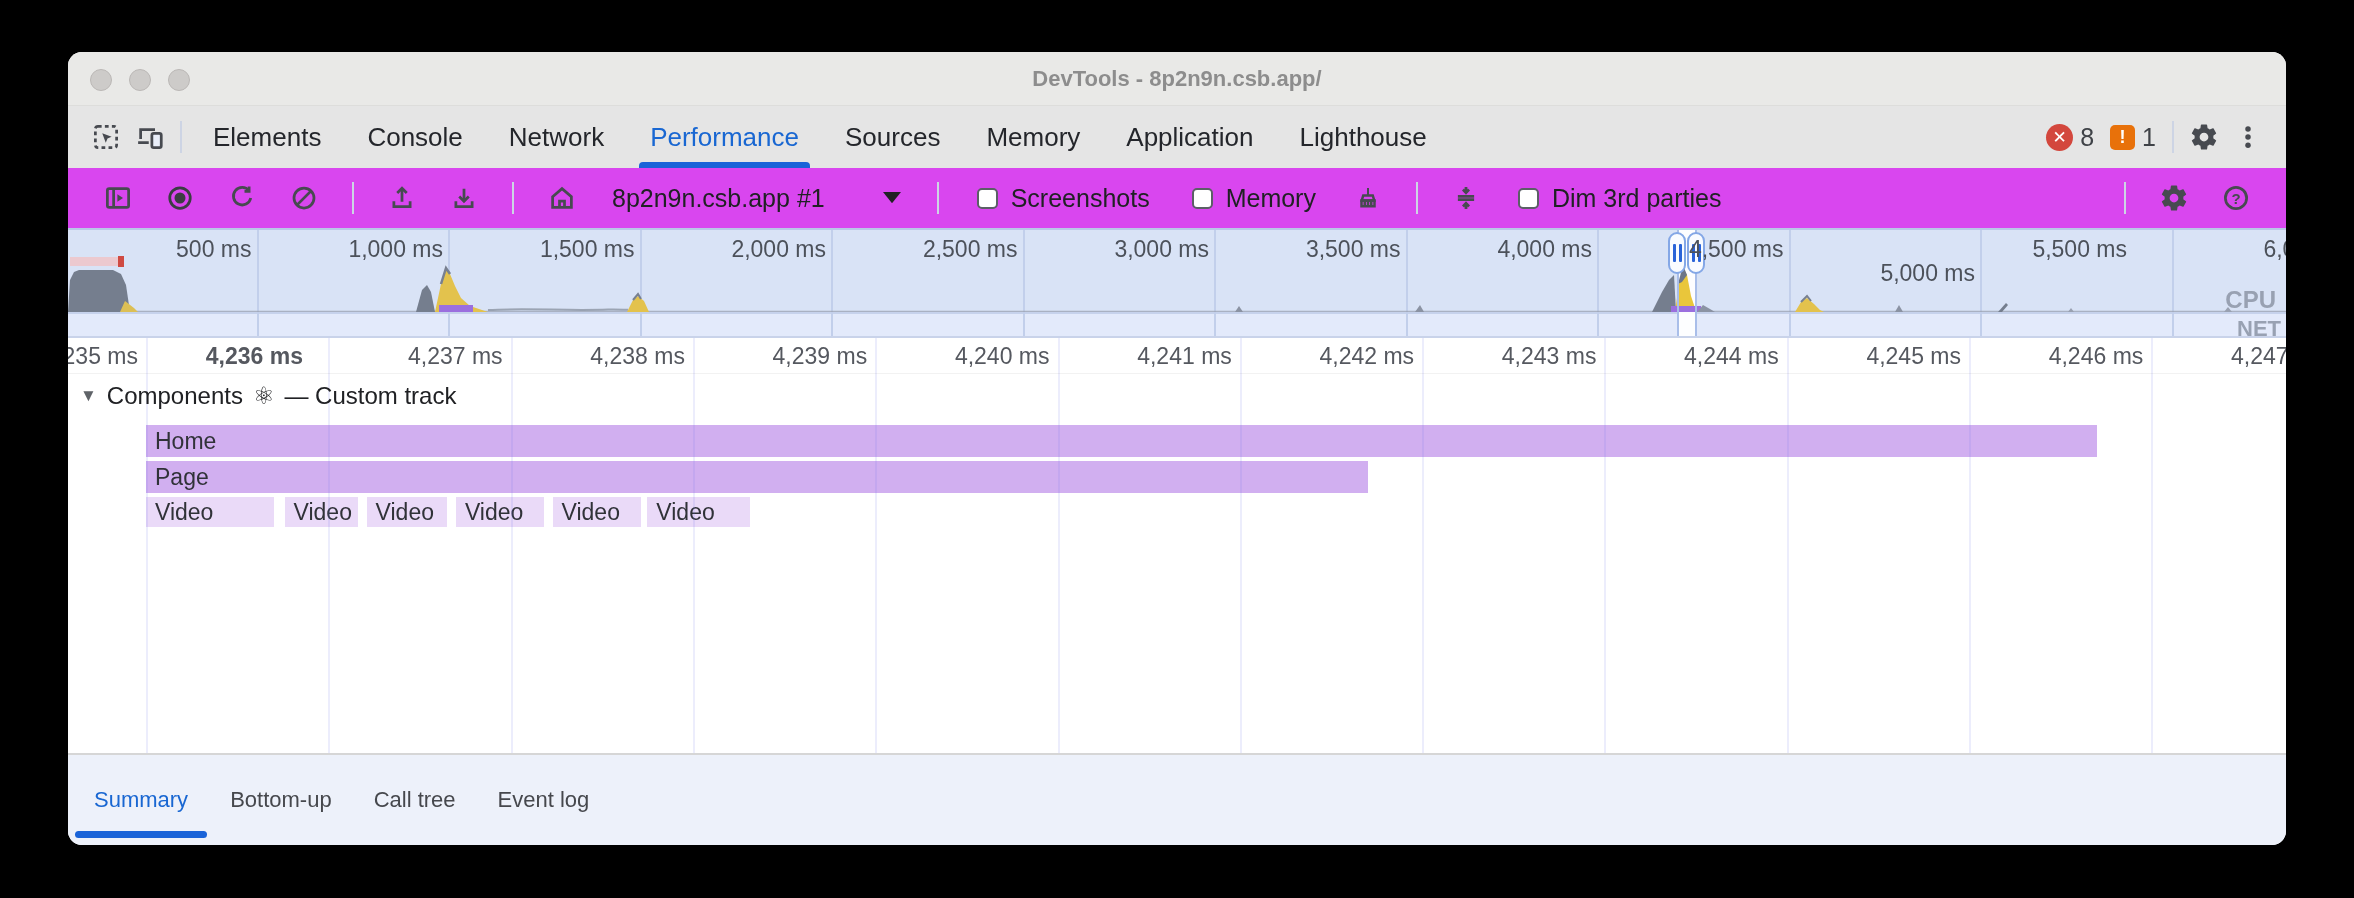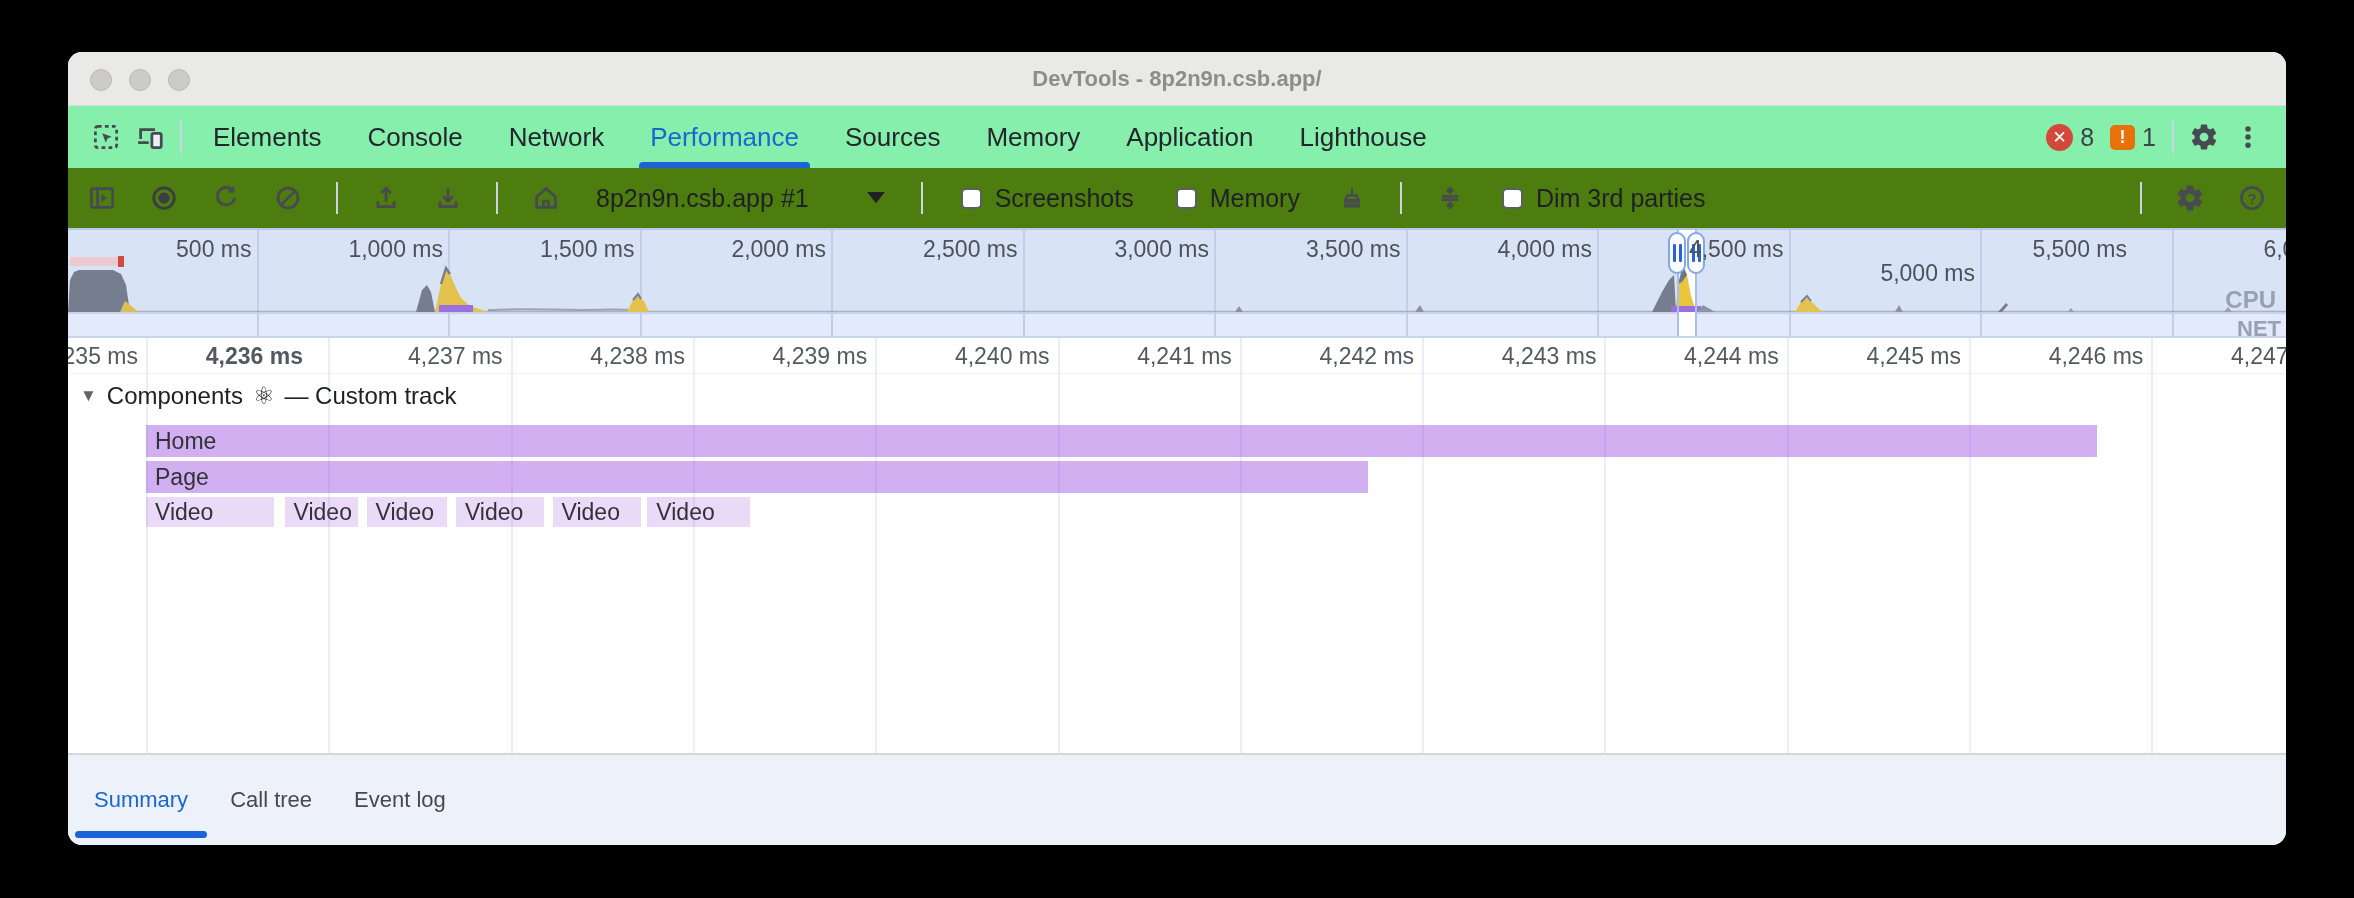--- a/index.html
+++ b/index.html
@@ -10,37 +10,37 @@
     background: #fff; border-radius: 14px; overflow: hidden;
     display: flex; flex-direction: column;
   }
   
   .titlebar { position: relative; height: 54px; background: #e9e9e7; flex: 0 0 auto; border-bottom: 1px solid #dddddb; }
   .lights { position: absolute; left: 22px; top: 17px; display: flex; gap: 17px; }
   .light { width: 22px; height: 22px; border-radius: 50%; background: #cdcbc9; border: 1px solid #bbb8b6; }
   .win-title { position: absolute; left: 0; right: 0; top: 0; height: 54px; line-height: 54px;
     text-align: center; font-size: 22px; font-weight: bold; color: #8d8d8d; }
   
-  .tabbar { height: 62px; background: #86efac; display: flex; align-items: center; padding: 0 16px; flex: 0 0 auto; }
+  .tabbar { height: 62px; background: #e5e5e5; display: flex; align-items: center; padding: 0 16px; flex: 0 0 auto; }
   .icon-btn { width: 44px; height: 44px; display: flex; align-items: center; justify-content: center; border-radius: 6px; flex: 0 0 auto; }
   .icon-btn svg { display: block; }
   .vdiv { width: 2px; height: 32px; background: #cdd4e4; margin: 0 8px; flex: 0 0 auto; }
   .tabs { display: flex; height: 62px; }
   .tab { position: relative; padding: 0 23px; line-height: 62px; font-size: 26px; color: #24262b; white-space: nowrap; }
   .tab.active { color: #1967d2; }
   .tab-underline { position: absolute; left: 12px; right: 12px; bottom: 0; height: 6px; background: #1a63d8; border-radius: 4px 4px 0 0; }
   .spacer { flex: 1; }
   .badge-group { display: flex; align-items: center; margin: 0 8px; flex: 0 0 auto; }
   .err-circle { width: 27px; height: 27px; border-radius: 50%; background: #d3473d; color: #fff;
     font-size: 17px; font-weight: bold; display: flex; align-items: center; justify-content: center; }
   .warn-square { width: 25px; height: 25px; border-radius: 5px; background: #e8710a; color: #fff;
     font-size: 18px; font-weight: bold; display: flex; align-items: center; justify-content: center; }
   .badge-count { font-size: 25px; color: #3f4247; margin-left: 7px; }
   
-  .toolbar { height: 60px; background: #4d7c0f; display: flex; align-items: center; padding: 0 12px; flex: 0 0 auto; gap: 18px; }
+  .toolbar { height: 60px; background: #d946ef; display: flex; align-items: center; padding: 0 28px; flex: 0 0 auto; gap: 18px; }
   .target-select { display: flex; align-items: center; margin: 0 10px; gap: 58px; }
   .target-select span { font-size: 25px; color: #202124; white-space: nowrap; }
   .check { display: flex; align-items: center; margin: 0 12px; gap: 13px; white-space: nowrap; }
   .cb { width: 21px; height: 21px; border: 2.5px solid #5b5f66; border-radius: 5px; background: #fff; flex: 0 0 auto; }
   .check span.lbl { font-size: 25px; color: #202124; }
   
   .overview { position: relative; height: 110px; background: #d9e3f6; flex: 0 0 auto; overflow: hidden;
     border-top: 2px solid #b9c7e7; border-bottom: 2px solid #c9d3ea; }
   .net-strip { position: absolute; left: 0; right: 0; bottom: 0; height: 22px; background: #e3eafb; z-index: 1; }
   .net-sep { position: absolute; left: 0; right: 0; bottom: 22px; height: 2px; background: #c6d2ec; z-index: 1; }
@@ -358,18 +358,19 @@
       <div class="track-header">
         <span class="tri">▼</span>
         <span class="th-text">Components</span>
         <span class="atom">⚛</span>
         <span class="th-text">— Custom track</span>
       </div>
     </div>
 
     <div class="bottombar" id="bottom-tabs">
         <div class="btab active">Summary<div class="btab-underline"></div></div>
+        <div class="btab">Bottom-up</div>
         <div class="btab">Call tree</div>
         <div class="btab">Event log</div>
       </div>
 
   </div>
 </div>
 
 </body></html>

